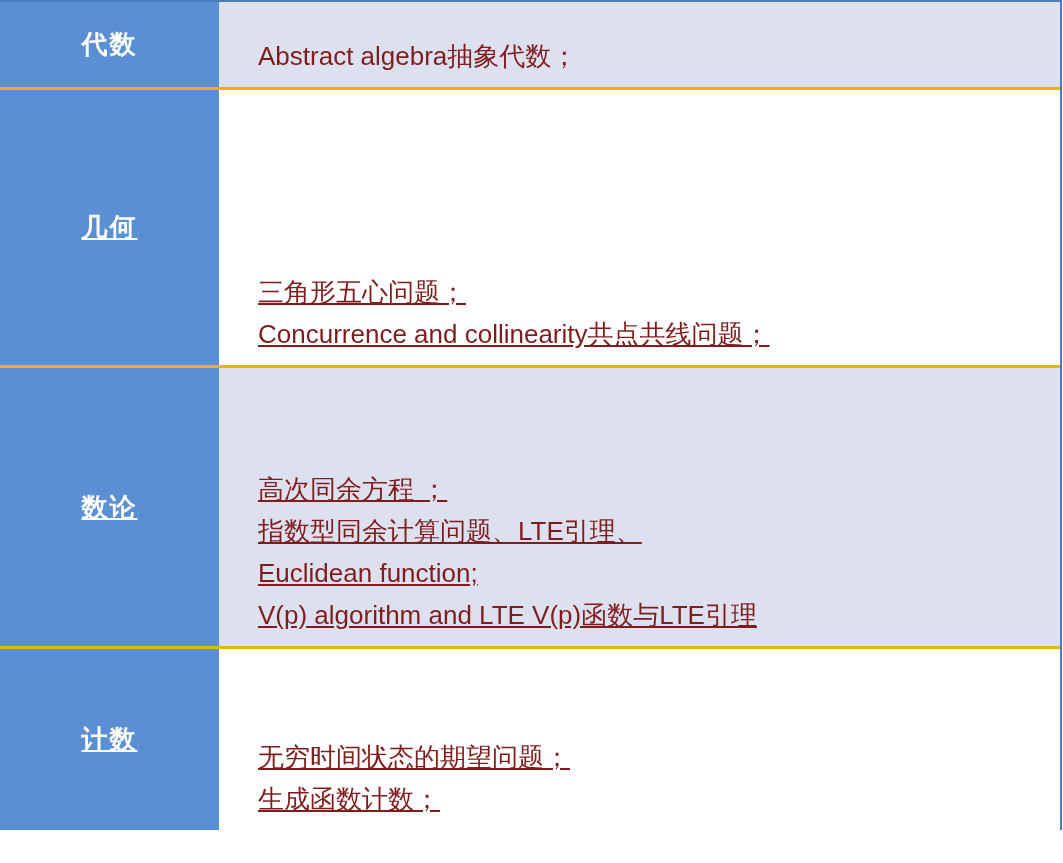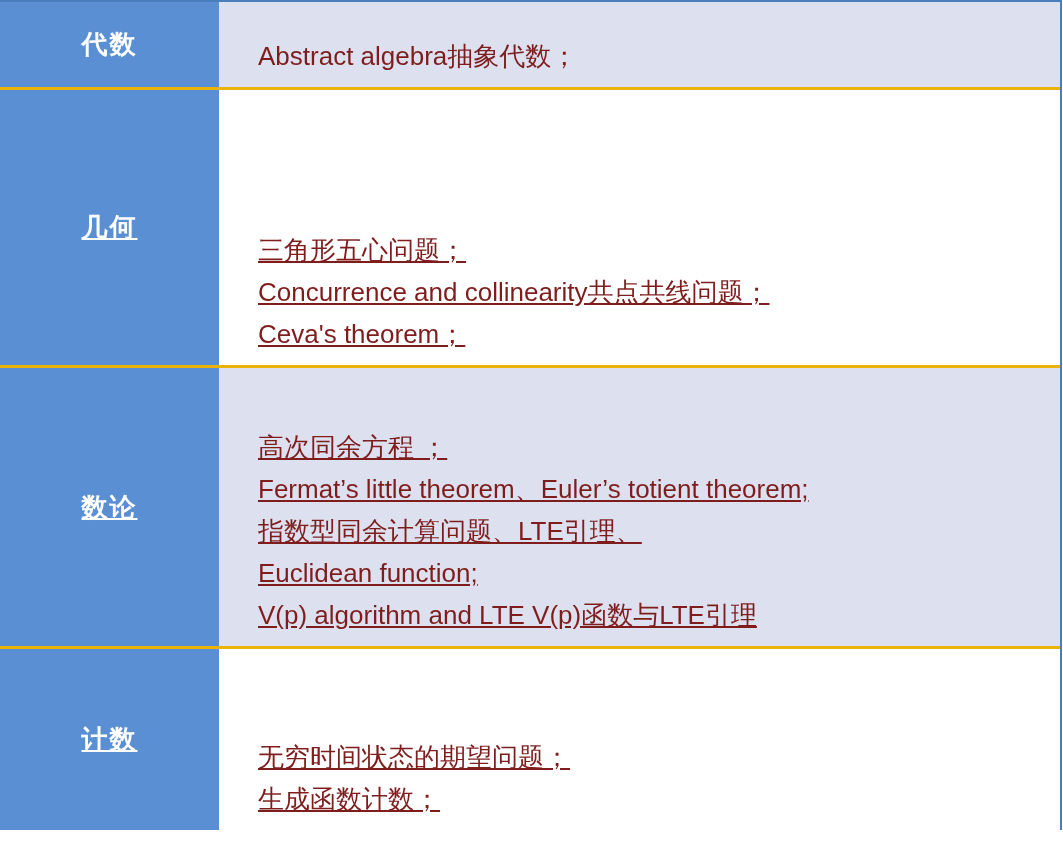--- a/index.html
+++ b/index.html
@@ -85,27 +85,27 @@
     <div class="row row-0">
       <div class="cat-cell">
         <span>代数</span>
       </div>
       <div class="content-cell shade-light"><span class="content-line">Abstract algebra抽象代数；</span></div>
     </div>
     <div class="row row-1">
       <div class="cat-cell">
         <span>几何</span>
       </div>
-      <div class="content-cell shade-white"><span class="content-line">三角形五心问题；</span><span class="content-line">Concurrence and collinearity共点共线问题；</span><span class="content-line">Ceva's theorem；</span></div>
+      <div class="content-cell shade-white"><span class="content-line">三角形五心问题；</span><span class="content-line">Concurrence and collinearity共点共线问题；</span></div>
     </div>
     <div class="row row-2">
       <div class="cat-cell">
         <span>数论</span>
       </div>
-      <div class="content-cell shade-light"><span class="content-line">高次同余方程 ；</span><span class="content-line">Fermat’s little theorem、Euler’s totient theorem;</span><span class="content-line">指数型同余计算问题、LTE引理、</span><span class="content-line">Euclidean function;</span><span class="content-line">V(p) algorithm and LTE V(p)函数与LTE引理</span></div>
+      <div class="content-cell shade-light"><span class="content-line">高次同余方程 ；</span><span class="content-line">指数型同余计算问题、LTE引理、</span><span class="content-line">Euclidean function;</span><span class="content-line">V(p) algorithm and LTE V(p)函数与LTE引理</span></div>
     </div>
     <div class="row row-3">
       <div class="cat-cell">
         <span>计数</span>
       </div>
       <div class="content-cell shade-white"><span class="content-line">无穷时间状态的期望问题；</span><span class="content-line">生成函数计数；</span></div>
     </div>
   </div>
 
 </body></html>

